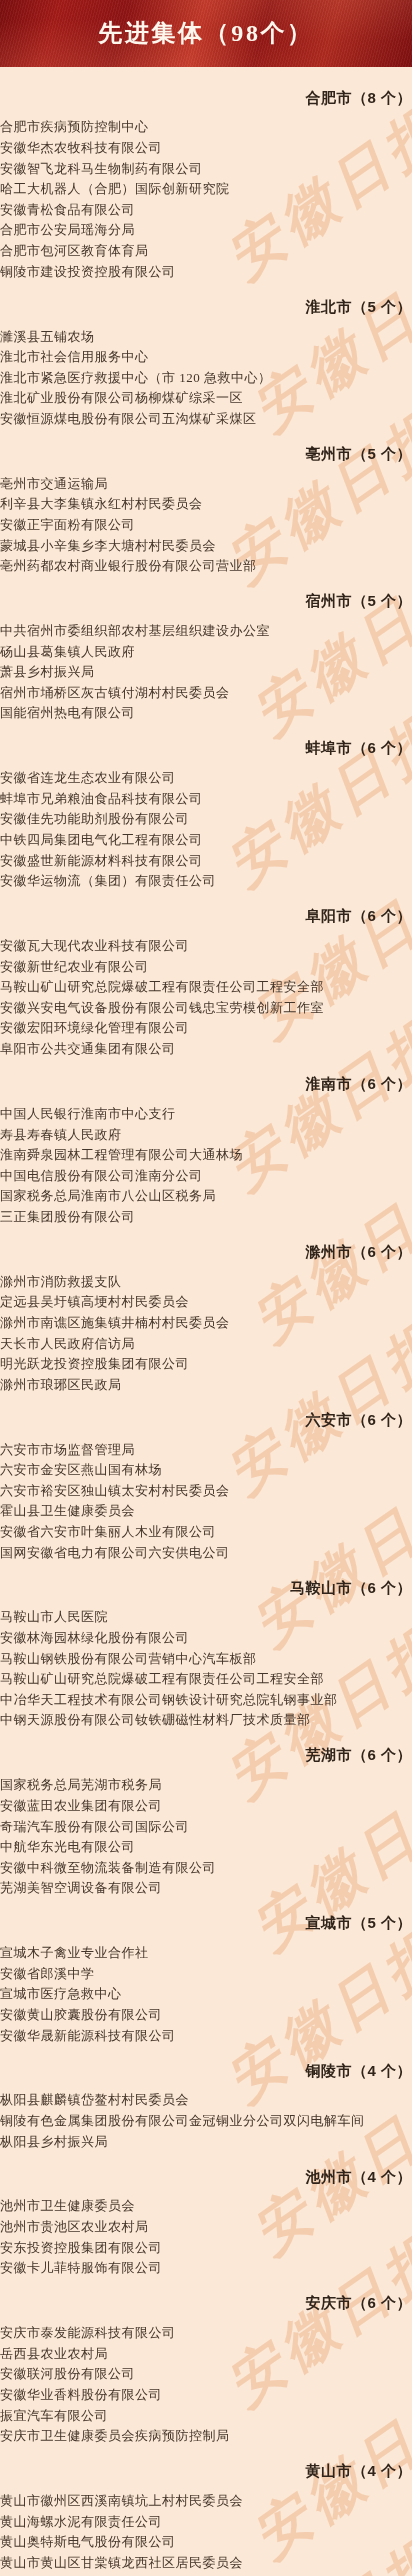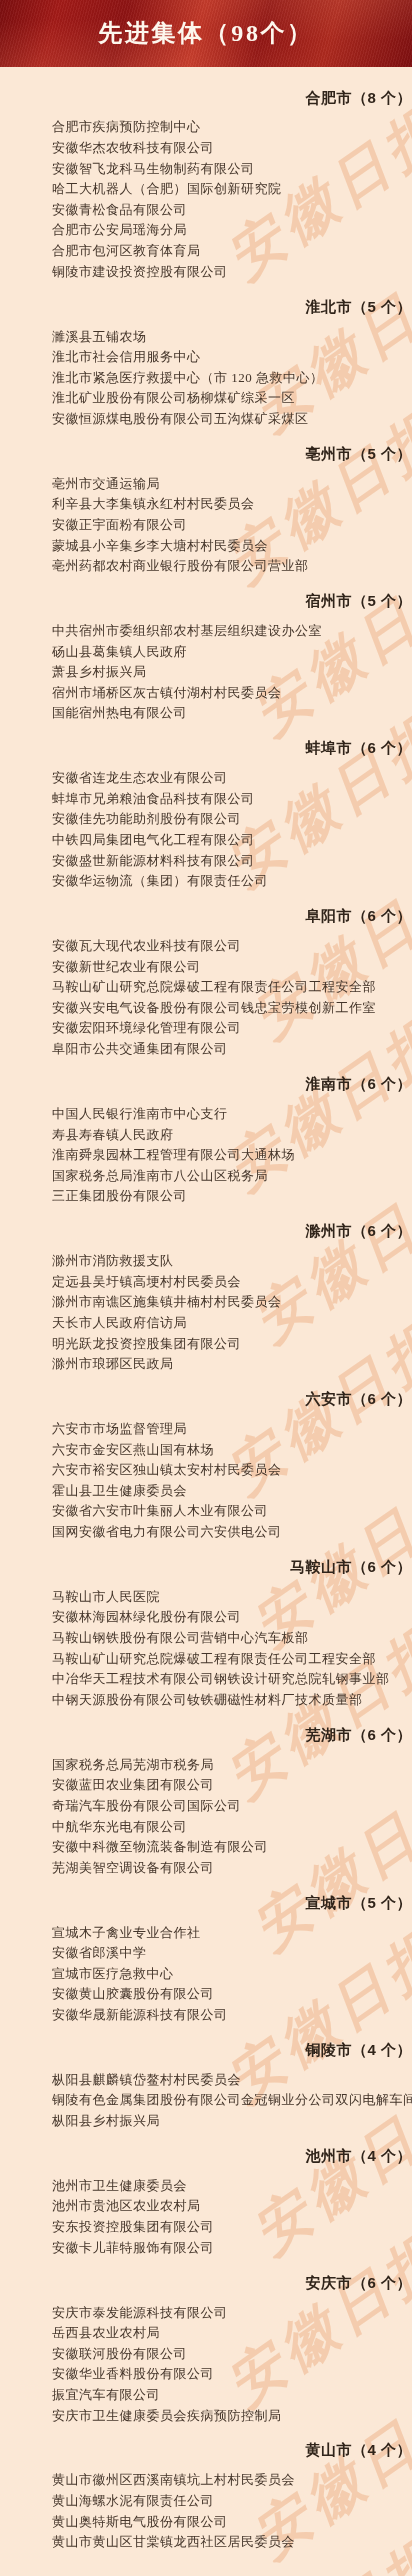--- a/index.html
+++ b/index.html
@@ -57,21 +57,21 @@
   .section-title{
     margin:14.4px 0 9.3px 0;
     text-align:right;
     font-family:"Liberation Sans","DejaVu Sans",sans-serif;
     font-weight:bold;
     font-size:15px;
     line-height:20.6px;
     letter-spacing:0.5px;
     color:var(--head-ink);
   }
-  .items{padding-left:52px;}
+  .items{}
   .item{
     font-size:13px;
     line-height:20.6px;
     letter-spacing:0.5px;
     color:var(--ink);
     white-space:nowrap;
   }
   .watermark-layer{
     position:absolute;inset:0;
     z-index:0;
@@ -190,20 +190,21 @@
           <div class="item">阜阳市公共交通集团有限公司</div>
         </div>
     </section>
 
     <section class="section">
       <h2 class="section-title">淮南市（6 个）</h2>
       <div class="items">
           <div class="item">中国人民银行淮南市中心支行</div>
           <div class="item">寿县寿春镇人民政府</div>
           <div class="item">淮南舜泉园林工程管理有限公司大通林场</div>
+          <div class="item">中国电信股份有限公司淮南分公司</div>
           <div class="item">国家税务总局淮南市八公山区税务局</div>
           <div class="item">三正集团股份有限公司</div>
         </div>
     </section>
 
     <section class="section">
       <h2 class="section-title">滁州市（6 个）</h2>
       <div class="items">
           <div class="item">滁州市消防救援支队</div>
           <div class="item">定远县吴圩镇高埂村村民委员会</div>

